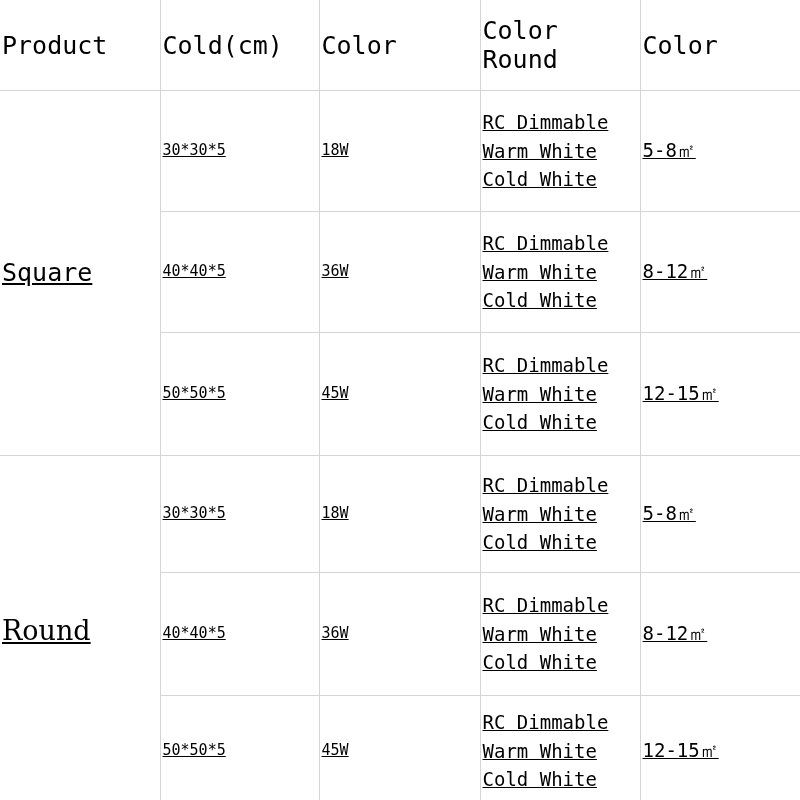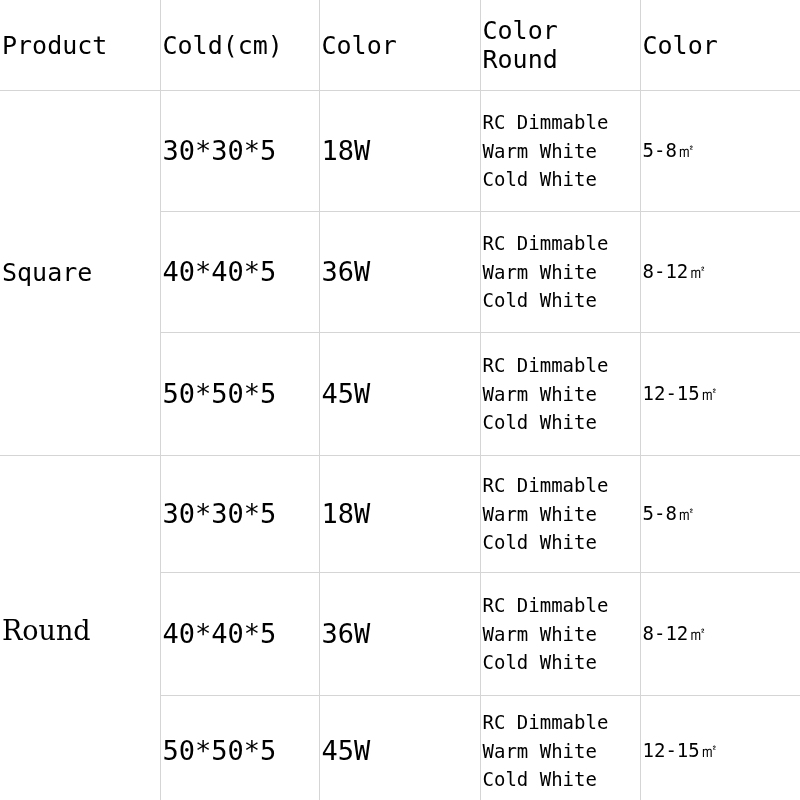--- a/index.html
+++ b/index.html
@@ -53,20 +53,21 @@
     height: 90px;
     font-size: 25px;
     letter-spacing: 0px;
     font-family: "DejaVu Sans Mono", "Liberation Mono", monospace;
   }
 
   
   tbody td {
     font-size: 21px;
     line-height: 1.45;
+    text-decoration: underline;
   }
 
   tbody tr.r1 td { height: 120px; }
   tbody tr.r2 td { height: 120px; }
   tbody tr.r3 td { height: 122px; }
   tbody tr.r4 td { height: 116px; }
   tbody tr.r5 td { height: 122px; }
   tbody tr.r6 td { height: 110px; }
 
   
@@ -87,21 +88,21 @@
     white-space: pre-line;
   }
 
   td.space-cell {
     font-size: 19px;
     white-space: nowrap;
   }
 
   td.size-cell,
   td.power-cell {
-    font-size: 27px;
+    font-size: 15px;
     white-space: nowrap;
   }
 </style>
 </head>
 <body>
 
 <table class="spec-table">
   <colgroup>
     <col class="c-product">
     <col class="c-size">

